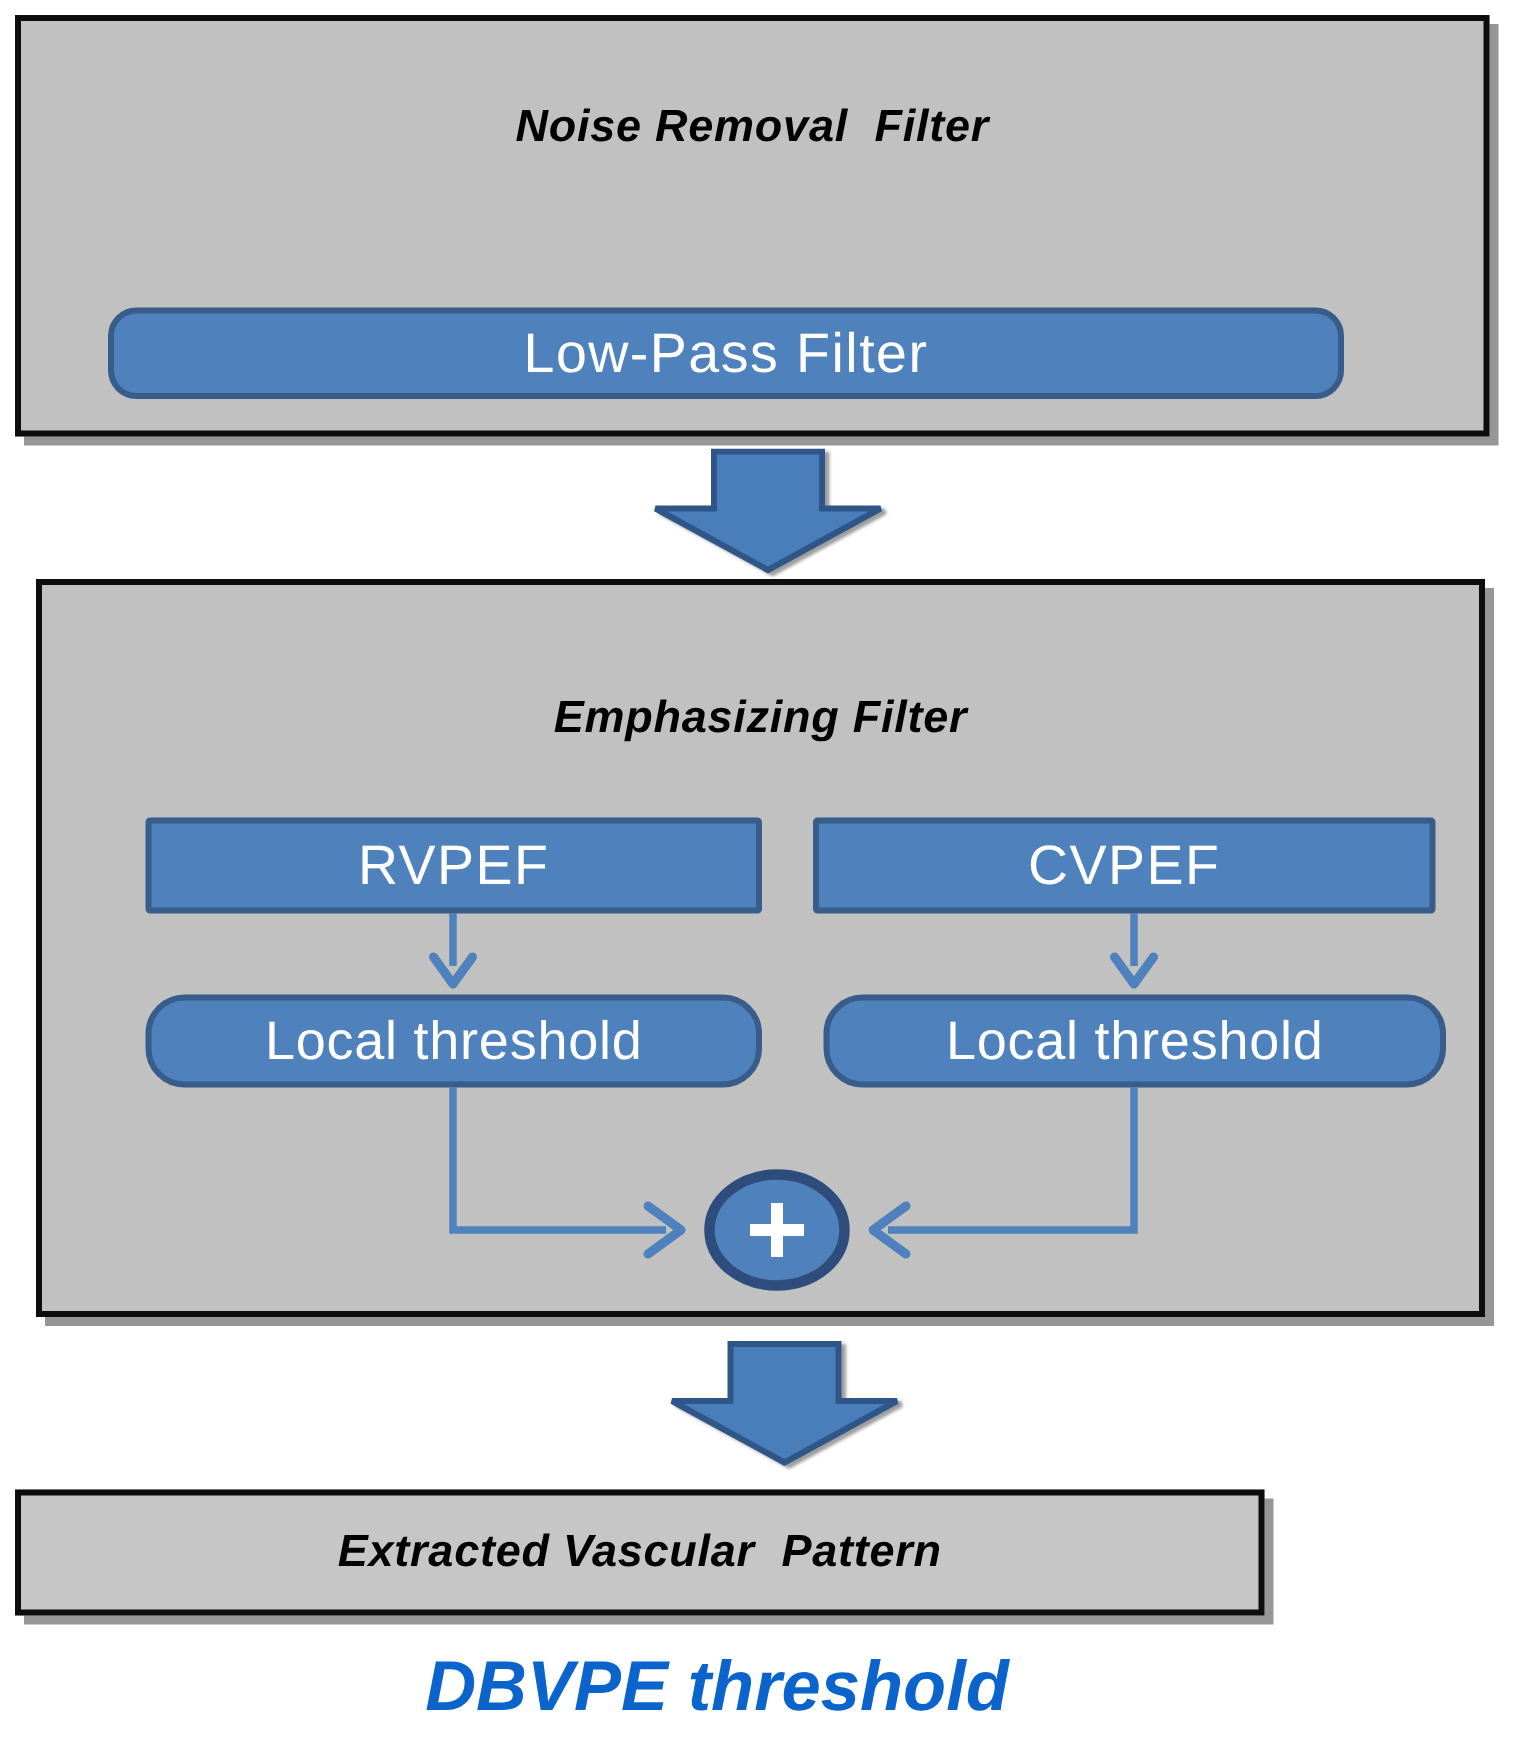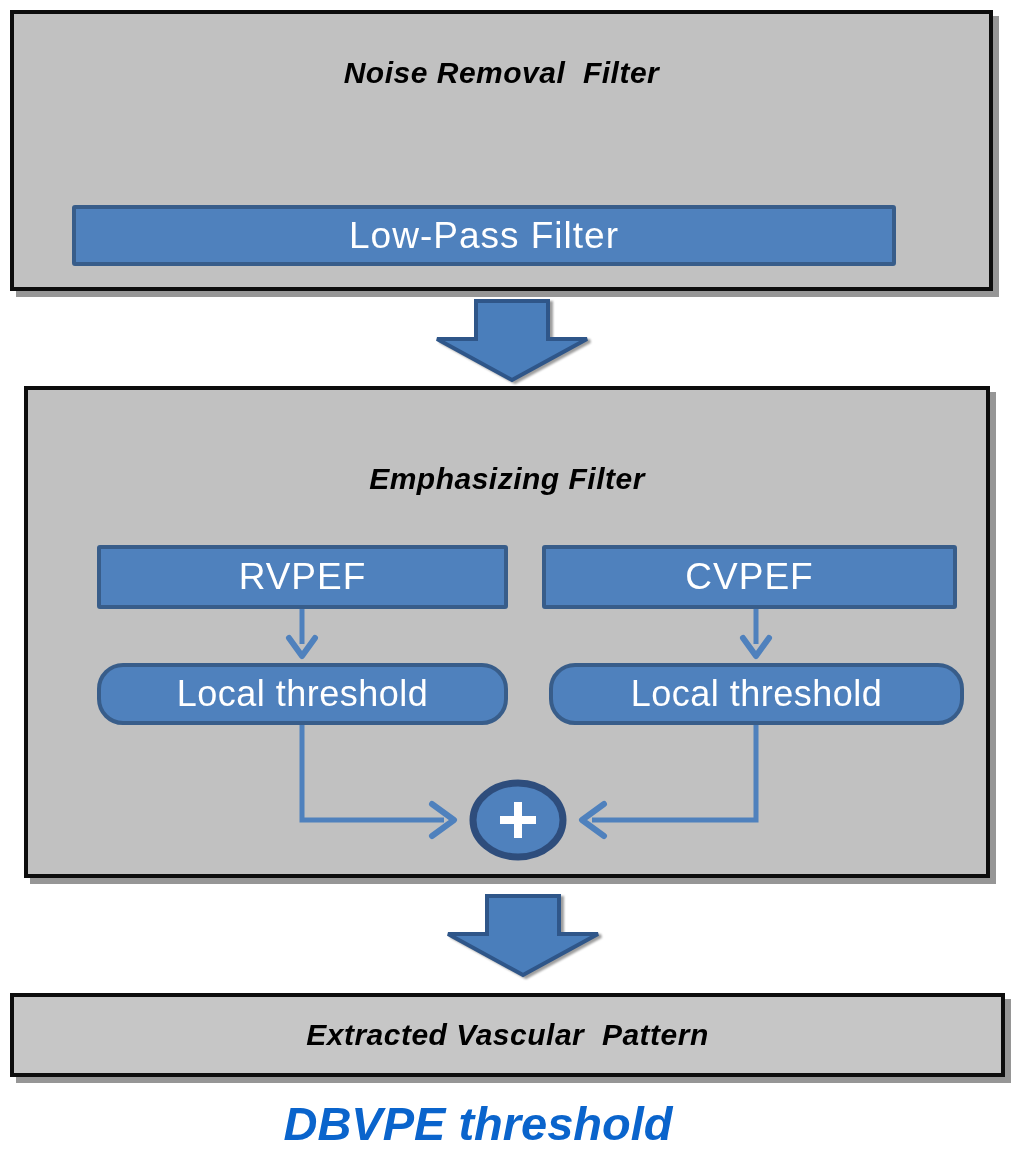--- a/index.html
+++ b/index.html
@@ -51,22 +51,22 @@
     font-weight:bold;font-style:italic;font-size:47px;
     color:var(--caption-color,#0a64cc);letter-spacing:0px;white-space:pre;
   }
 </style>
 </head>
 <body>
 
 <div class="canvas">
 
   <section class="panel" style="left:10px;top:10px;width:983px;height:281px;">
-    <div class="panel-title" style="top:42px;">Noise Removal  Filter</div>
-    <div class="blue-btn btn-big" style="left:58px;top:191px;width:824px;height:61px;">
+    <div class="panel-title" style="top:54px;">Noise Removal  Filter</div>
+    <div class="blue-btn btn-big" style="left:58px;top:191px;width:824px;height:61px;border-radius:19px;">
       <span>Low-Pass Filter</span>
     </div>
   </section>
 
   <svg class="block-arrow" style="left:434px;top:299px;" width="156" height="84" viewBox="0 0 156 84">
     <path d="M42,2 H114 V40 H153 L78,81 L3,40 H42 Z"></path>
   </svg>
 
   <section class="panel" style="left:24px;top:386px;width:966px;height:492px;padding-left:26px;">
     <div class="panel-title" style="top:72px;font-size:30px;">Emphasizing Filter</div>
@@ -110,19 +110,19 @@
     </div>
     <div class="blue-btn btn-mid" style="left:521px;top:273px;width:415px;height:62px;">
       <span>Local threshold</span>
     </div>
   </section>
 
   <svg class="block-arrow" style="left:445px;top:894px;" width="156" height="84" viewBox="0 0 156 84">
     <path d="M42,2 H114 V40 H153 L78,81 L3,40 H42 Z"></path>
   </svg>
 
-  <section class="panel" style="left:10px;top:993px;width:995px;height:84px;background:#c6c6c6;">
+  <section class="panel" style="left:10px;top:993px;width:833px;height:84px;background:#c6c6c6;">
     <div class="output-inner">Extracted Vascular  Pattern</div>
   </section>
 
   <div class="caption">DBVPE threshold</div>
 
 </div>
 
 </body></html>

